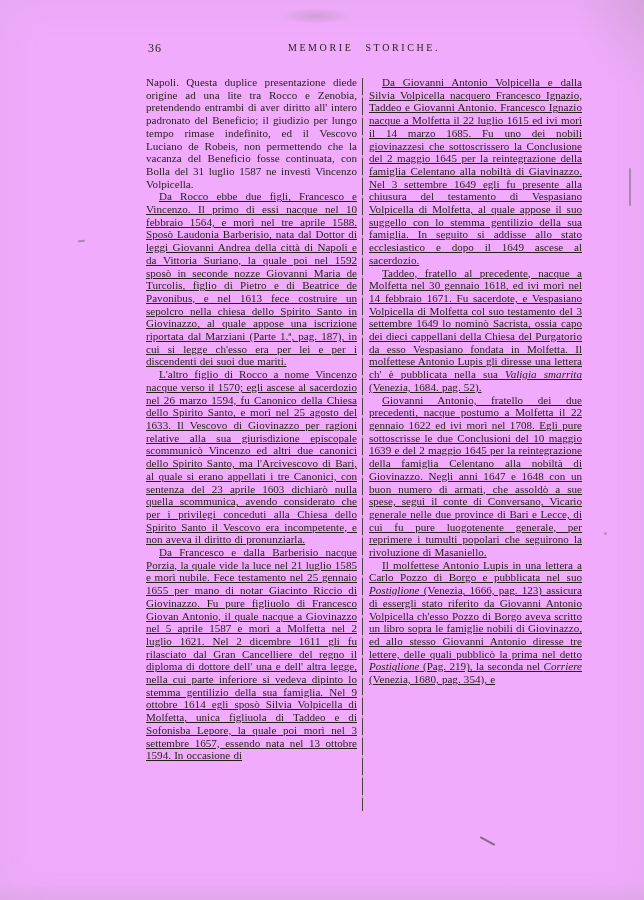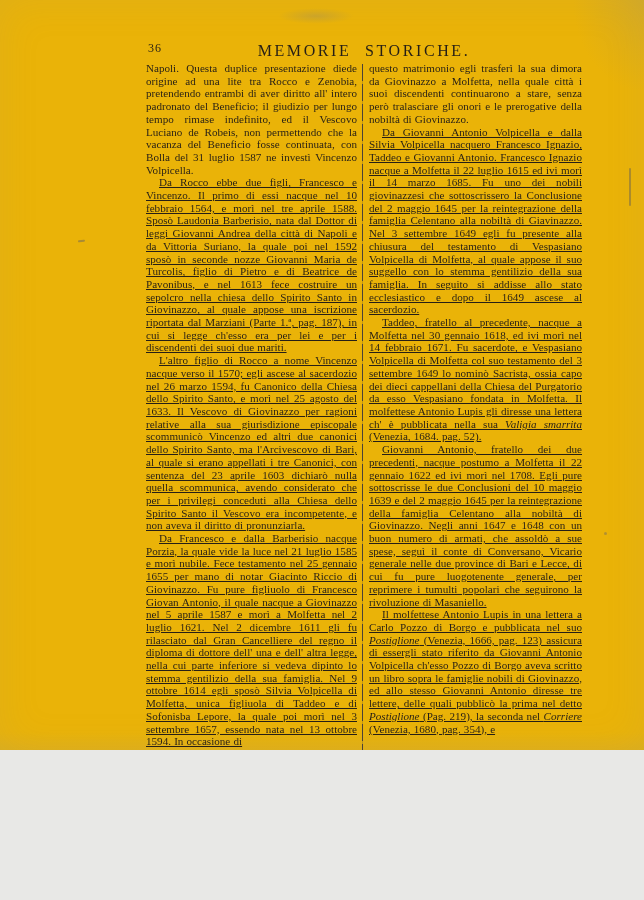--- a/index.html
+++ b/index.html
@@ -1,33 +1,33 @@
 <!DOCTYPE html>
 <html style="--paper: #fcfcfa; --ink: #261f16; --rule: #4a4138;"><head>
 <meta charset="utf-8">
 <style>
   html,body { margin:0; padding:0; background:#e8e8e6; }
   .page {
-    position:relative; width:644px; height:750px; margin:0 auto;
-    background:#eab308; overflow:hidden;
+    position:relative; width:644px; height:900px; margin:0 auto;
+    background:#f0abfc; overflow:hidden;
     font-family:"Liberation Serif","DejaVu Serif",serif;
     box-shadow: inset 0 0 40px rgba(150,148,140,0.12);
   }
   .content { position:absolute; left:146px; top:40px; width:436px; }
   .header { position:relative; height:18px; }
   .pagenum {
     position:absolute; left:2px; top:1px;
     font-size:12px; letter-spacing:1px; color:var(--ink,#261f16);
   }
   .running-title {
     position:absolute; left:0; right:0; top:2px; text-align:center;
-    font-size:16px; letter-spacing:2.6px; word-spacing:7px;
+    font-size:10px; letter-spacing:2.6px; word-spacing:7px;
     color:var(--ink,#261f16);
   }
-  .cols { position:relative; display:flex; margin-top:4px; }
+  .cols { position:relative; display:flex; margin-top:18px; }
   .col { color:var(--ink,#261f16); }
   .col-left  { width:211px; }
   .col-right { width:213px; }
   .gap { width:12px; position:relative; flex:0 0 auto; }
   .rule {
     position:absolute; left:5px; top:2px; height:733px; width:1px;
     background: repeating-linear-gradient(
       180deg,
       var(--rule,#4a4138) 0px, var(--rule,#4a4138) 17px,
       rgba(74,65,56,0.25) 17px, rgba(74,65,56,0.25) 20px);
@@ -78,21 +78,20 @@
       <div class="col col-left">
           <p><span>Napoli. Questa duplice presentazione diede origine ad una lite tra Rocco e Zenobia, pretendendo entrambi di aver diritto all' intero padronato del Beneficio; il giudizio per lungo tempo rimase indefinito, ed il Vescovo Luciano de Robeis, non permettendo che la vacanza del Beneficio fosse continuata, con Bolla del 31 luglio 1587 ne investì Vincenzo Volpicella.</span></p>
           <p class="indent"><span>Da Rocco ebbe due figli, Francesco e Vincenzo. Il primo di essi nacque nel 10 febbraio 1564, e morì nel tre aprile 1588. Sposò Laudonia Barberisio, nata dal Dottor di leggi Giovanni Andrea della città di Napoli e da Vittoria Suriano, la quale poi nel 1592 sposò in seconde nozze Giovanni Maria de Turcolis, figlio di Pietro e di Beatrice de Pavonibus, e nel 1613 fece costruire un sepolcro nella chiesa dello Spirito Santo in Giovinazzo, al quale appose una iscrizione riportata dal Marziani (Parte 1.ª, pag. 187), in cui si legge ch'esso era per lei e per i discendenti dei suoi due mariti.</span></p>
           <p class="indent"><span>L'altro figlio di Rocco a nome Vincenzo nacque verso il 1570; egli ascese al sacerdozio nel 26 marzo 1594, fu Canonico della Chiesa dello Spirito Santo, e morì nel 25 agosto del 1633. Il Vescovo di Giovinazzo per ragioni relative alla sua giurisdizione episcopale scommunicò Vincenzo ed altri due canonici dello Spirito Santo, ma l'Arcivescovo di Bari, al quale si erano appellati i tre Canonici, con sentenza del 23 aprile 1603 dichiarò nulla quella scommunica, avendo considerato che per i privilegi conceduti alla Chiesa dello Spirito Santo il Vescovo era incompetente, e non aveva il diritto di pronunziarla.</span></p>
           <p class="indent"><span>Da Francesco e dalla Barberisio nacque Porzia, la quale vide la luce nel 21 luglio 1585 e morì nubile. Fece testamento nel 25 gennaio 1655 per mano di notar Giacinto Riccio di Giovinazzo. Fu pure figliuolo di Francesco Giovan Antonio, il quale nacque a Giovinazzo nel 5 aprile 1587 e morì a Molfetta nel 2 luglio 1621. Nel 2 dicembre 1611 gli fu rilasciato dal Gran Cancelliere del regno il diploma di dottore dell' una e dell' altra legge, nella cui parte inferiore si vedeva dipinto lo stemma gentilizio della sua famiglia. Nel 9 ottobre 1614 egli sposò Silvia Volpicella di Molfetta, unica figliuola di Taddeo e di Sofonisba Lepore, la quale poi morì nel 3 settembre 1657, essendo nata nel 13 ottobre 1594. In occasione di</span></p>
         </div>
       <div class="gap">
         <div class="rule"></div>
       </div>
       <div class="col col-right">
-          <p><span>questo matrimonio egli trasferì la sua dimora da Giovinazzo a Molfetta, nella quale città i suoi discendenti continuarono a stare, senza però tralasciare gli onori e le prerogative della nobiltà di Giovinazzo.</span></p>
           <p class="indent"><span>Da Giovanni Antonio Volpicella e dalla Silvia Volpicella nacquero Francesco Ignazio, Taddeo e Giovanni Antonio. Francesco Ignazio nacque a Molfetta il 22 luglio 1615 ed ivi morì il 14 marzo 1685. Fu uno dei nobili giovinazzesi che sottoscrissero la Conclusione del 2 maggio 1645 per la reintegrazione della famiglia Celentano alla nobiltà di Giavinazzo. Nel 3 settembre 1649 egli fu presente alla chiusura del testamento di Vespasiano Volpicella di Molfetta, al quale appose il suo suggello con lo stemma gentilizio della sua famiglia. In seguito si addisse allo stato ecclesiastico e dopo il 1649 ascese al sacerdozio.</span></p>
           <p class="indent"><span>Taddeo, fratello al precedente, nacque a Molfetta nel 30 gennaio 1618, ed ivi morì nel 14 febbraio 1671. Fu sacerdote, e Vespasiano Volpicella di Molfetta col suo testamento del 3 settembre 1649 lo nominò Sacrista, ossia capo dei dieci cappellani della Chiesa del Purgatorio da esso Vespasiano fondata in Molfetta. Il molfettese Antonio Lupis gli diresse una lettera ch' è pubblicata nella sua </span><span class="it">Valigia smarrita</span><span> (Venezia, 1684. pag. 52).</span></p>
           <p class="indent"><span>Giovanni Antonio, fratello dei due precedenti, nacque postumo a Molfetta il 22 gennaio 1622 ed ivi morì nel 1708. Egli pure sottoscrisse le due Conclusioni del 10 maggio 1639 e del 2 maggio 1645 per la reintegrazione della famiglia Celentano alla nobiltà di Giovinazzo. Negli anni 1647 e 1648 con un buon numero di armati, che assoldò a sue spese, seguì il conte di Conversano, Vicario generale nelle due province di Bari e Lecce, di cui fu pure luogotenente generale, per reprimere i tumulti popolari che seguirono la rivoluzione di Masaniello.</span></p>
           <p class="indent"><span>Il molfettese Antonio Lupis in una lettera a Carlo Pozzo di Borgo e pubblicata nel suo </span><span class="it">Postiglione</span><span> (Venezia, 1666, pag. 123) assicura di essergli stato riferito da Giovanni Antonio Volpicella ch'esso Pozzo di Borgo aveva scritto un libro sopra le famiglie nobili di Giovinazzo, ed allo stesso Giovanni Antonio diresse tre lettere, delle quali pubblicò la prima nel detto </span><span class="it">Postiglione</span><span> (Pag. 219), la seconda nel </span><span class="it">Corriere</span><span> (Venezia, 1680, pag. 354), e</span></p>
         </div>
     </div>
   </div>
 
 </div>
 

